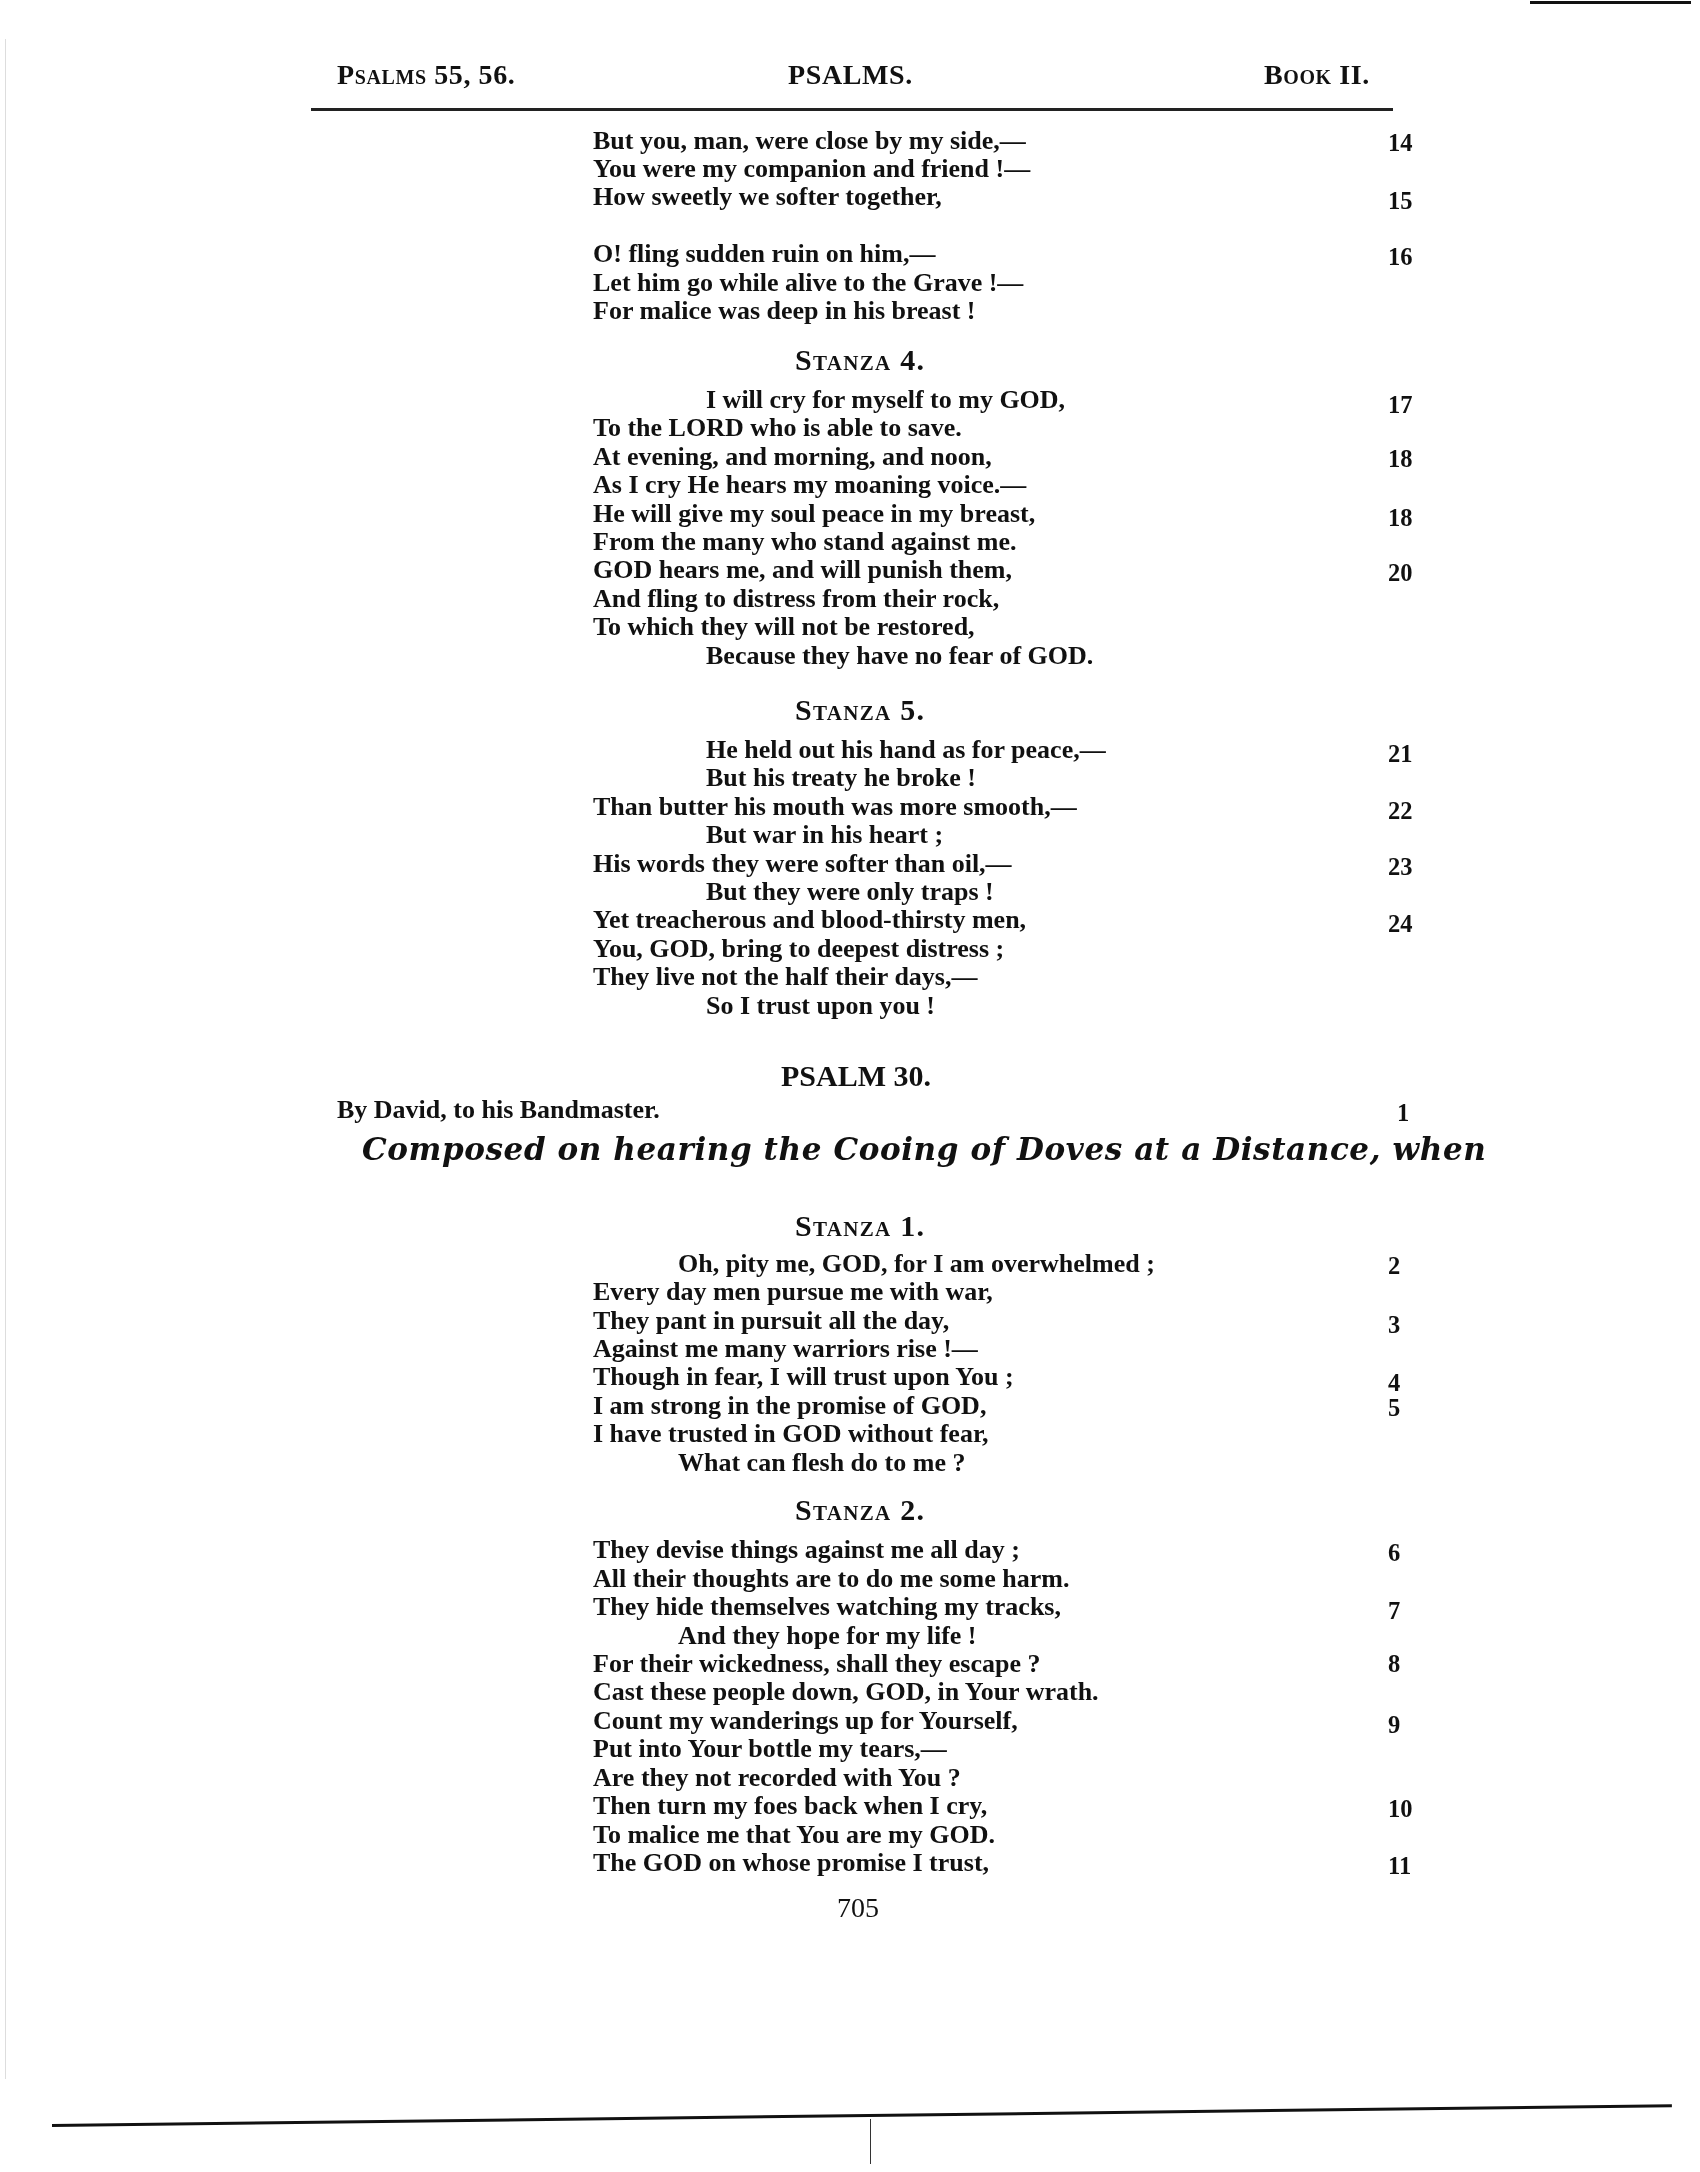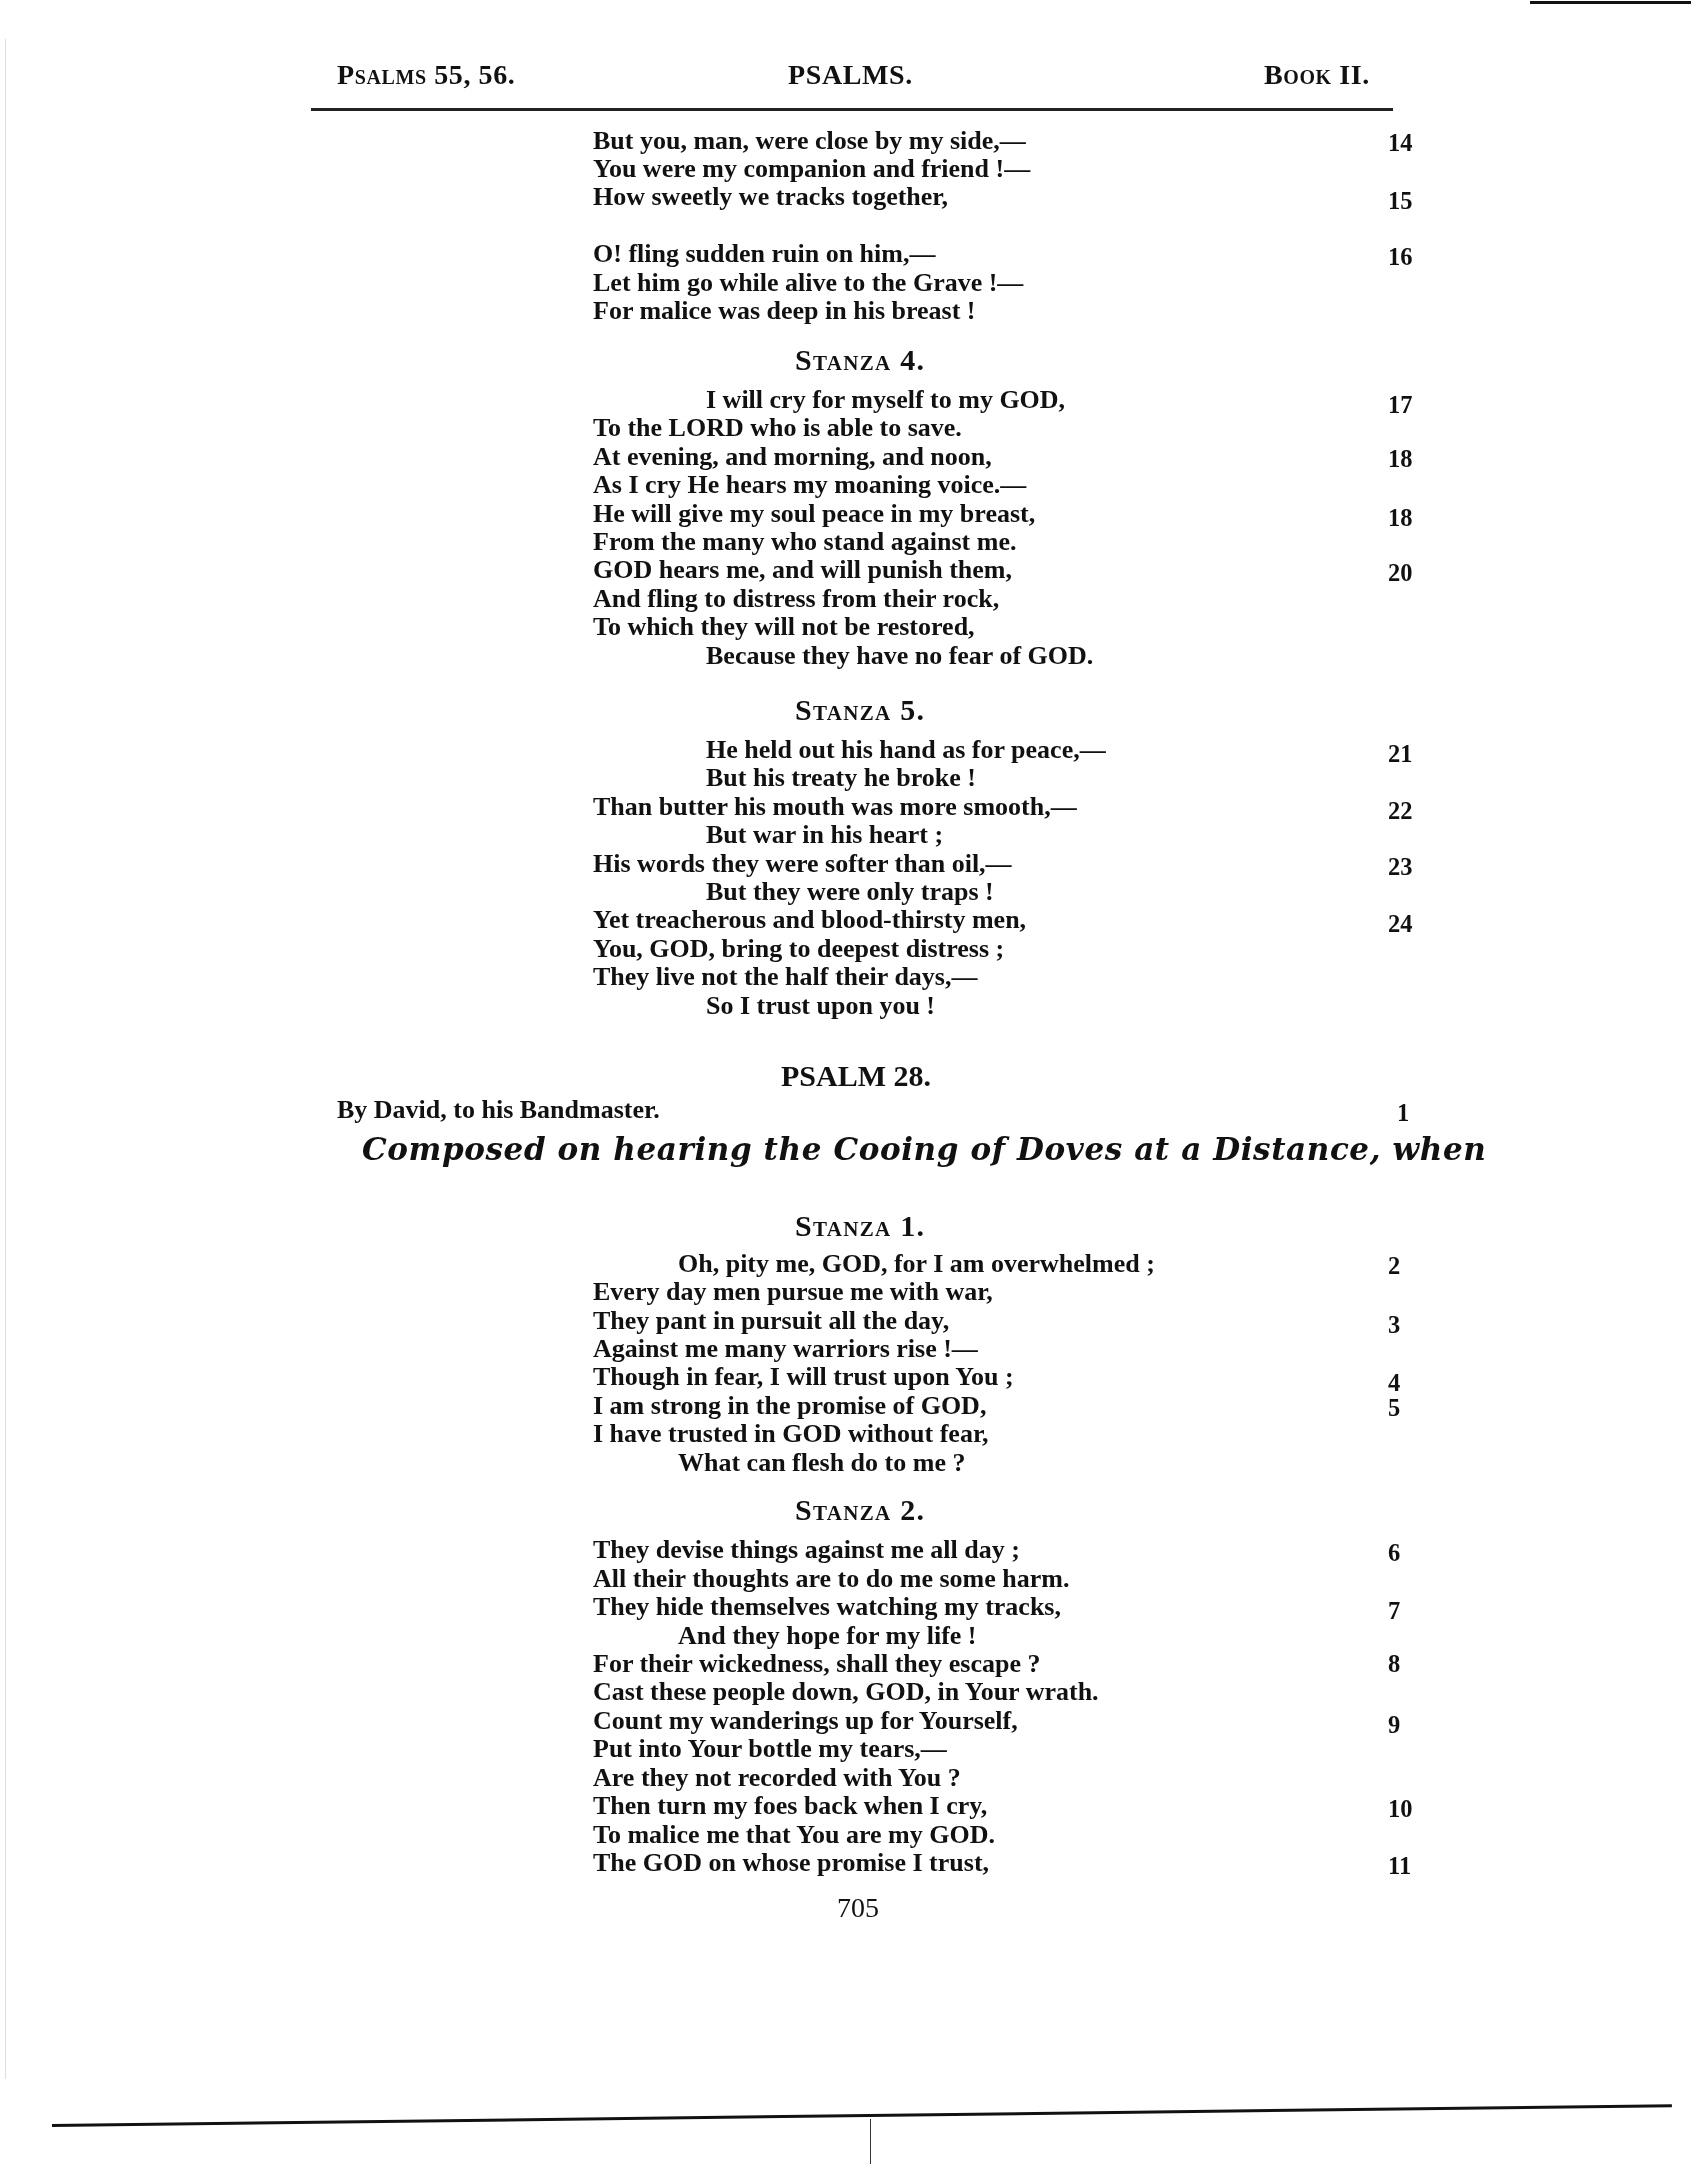--- a/index.html
+++ b/index.html
@@ -37,21 +37,21 @@
   <div class="topline"></div>
 
   <div class="rhead left sc">Psalms 55, 56.</div>
   <div class="rhead center">PSALMS.</div>
   <div class="rhead right sc">Book II.</div>
   <div class="rule"></div>
 
   <div class="line" style="top:127px">But you, man, were close by my side,—</div>
   <div class="vnum" style="top:129px">14</div>
   <div class="line" style="top:155px">You were my companion and friend !—</div>
-  <div class="line" style="top:183px">How sweetly we tracks together,</div>
+  <div class="line" style="top:183px">How sweetly we softer together,</div>
   <div class="vnum" style="top:187px">15</div>
   <div class="line" style="top:240px">O! fling sudden ruin on him,—</div>
   <div class="vnum" style="top:243px">16</div>
   <div class="line" style="top:269px">Let him go while alive to the Grave !—</div>
   <div class="line" style="top:297px">For malice was deep in his breast !</div>
 
   <div class="stanza" style="top:346px">Stanza 4.</div>
   <div class="line indent" style="top:386px">I will cry for myself to my GOD,</div>
   <div class="vnum" style="top:391px">17</div>
   <div class="line" style="top:414px">To the LORD who is able to save.</div>
@@ -76,21 +76,21 @@
   <div class="line indent" style="top:821px">But war in his heart ;</div>
   <div class="line" style="top:850px">His words they were softer than oil,—</div>
   <div class="vnum" style="top:853px">23</div>
   <div class="line indent" style="top:878px">But they were only traps !</div>
   <div class="line" style="top:906px">Yet treacherous and blood-thirsty men,</div>
   <div class="vnum" style="top:910px">24</div>
   <div class="line" style="top:935px">You, GOD, bring to deepest distress ;</div>
   <div class="line" style="top:963px">They live not the half their days,—</div>
   <div class="line indent" style="top:992px">So I trust upon you !</div>
 
-  <div class="psalm-title">PSALM 28.</div>
+  <div class="psalm-title">PSALM 30.</div>
   <div class="line wide" style="top:1096px">By David, to his Bandmaster.</div>
   <div class="vnum" style="top:1099px;left:1397px">1</div>
   <div class="blackletter" style="left:362px;top:1131px">Composed on hearing the Cooing of Doves at a Distance, when</div>
 
   <div class="stanza" style="top:1212px">Stanza 1.</div>
   <div class="line indent2" style="top:1250px">Oh, pity me, GOD, for I am overwhelmed ;</div>
   <div class="vnum" style="top:1252px">2</div>
   <div class="line" style="top:1278px">Every day men pursue me with war,</div>
   <div class="line" style="top:1307px">They pant in pursuit all the day,</div>
   <div class="vnum" style="top:1311px">3</div>

